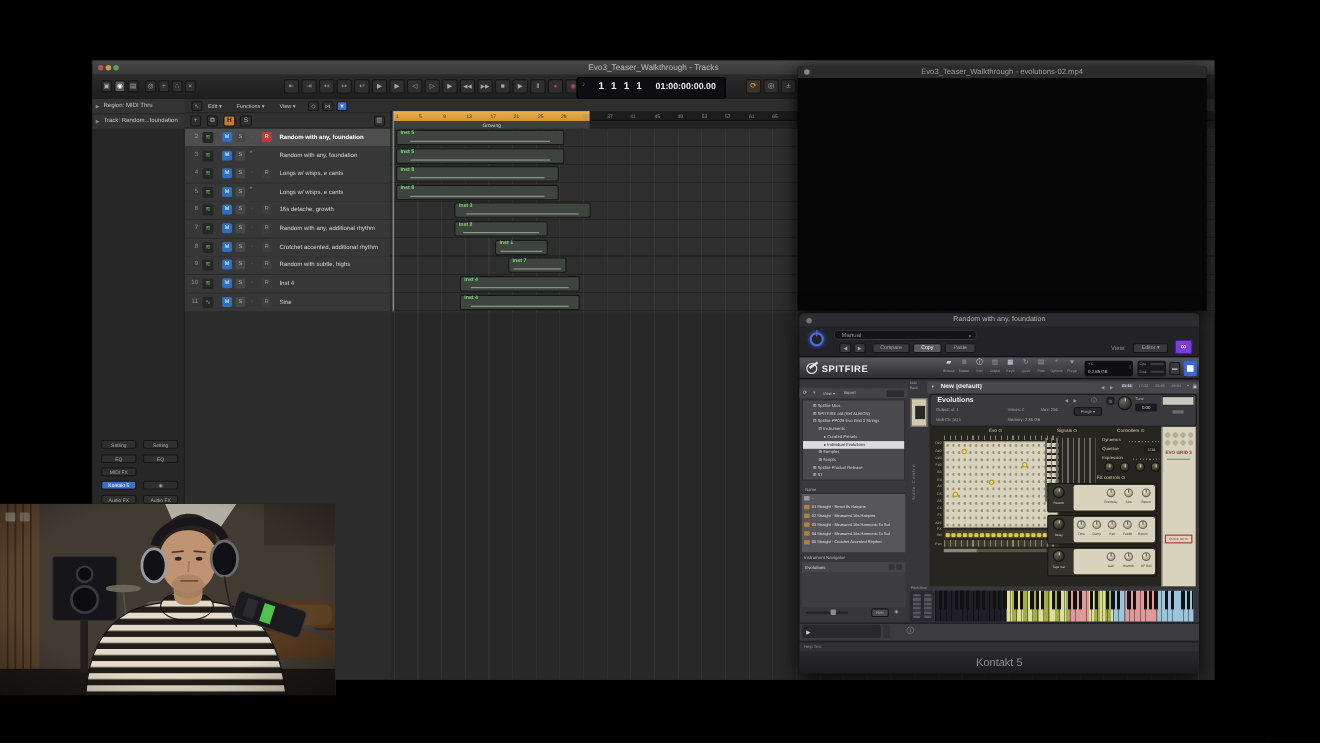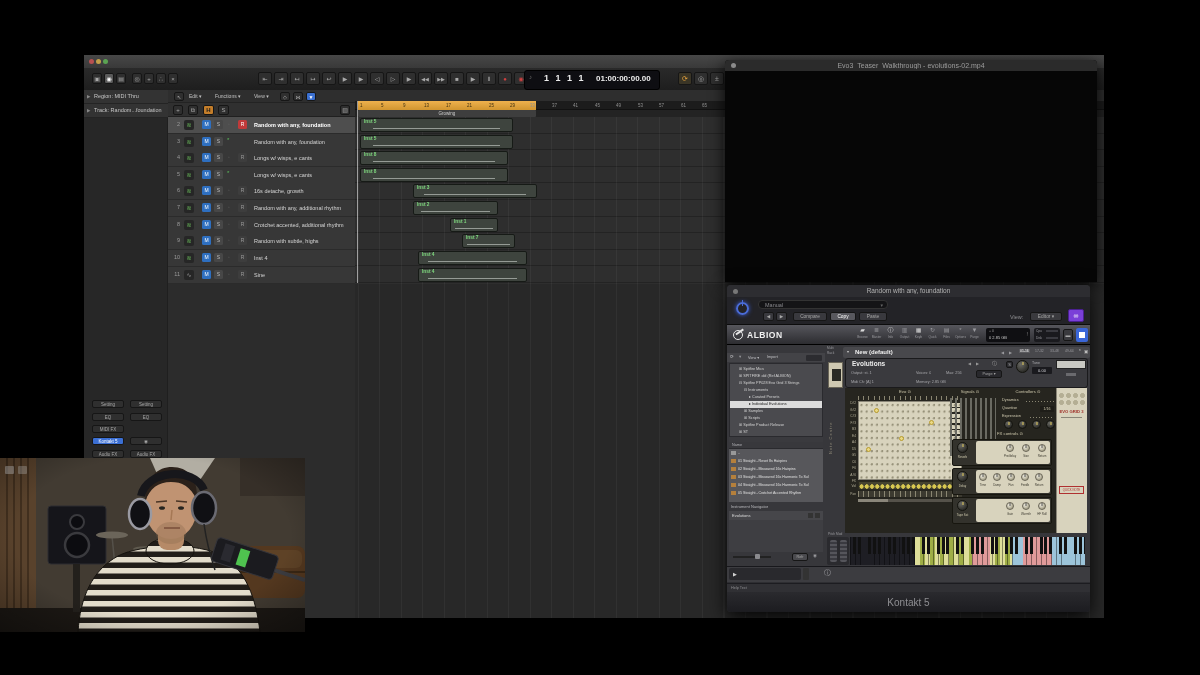--- a/index.html
+++ b/index.html
@@ -51,20 +51,21 @@
 <body>
 
 <div class="stage">
 
   <div class="a" style="left:84px;top:55px;width:1020px;height:563px;background:#2c2c2c;box-shadow:0 4px 18px rgba(0,0,0,.8);"></div>
 
   <div class="a" style="left:84px;top:55px;width:1020px;height:13px;background:linear-gradient(#474747,#393939);border-bottom:1px solid #1a1a1a;"></div>
   <div class="a dot" style="left:89px;top:59px;width:5px;height:5px;background:#b85050;"></div>
   <div class="a dot" style="left:96px;top:59px;width:5px;height:5px;background:#c2a04a;"></div>
   <div class="a dot" style="left:103px;top:59px;width:5px;height:5px;background:#5ba352;"></div>
+  <div class="a t" style="left:84px;top:57px;width:1020px;text-align:center;font-size:7.5px;color:#bdbdbd;">Evo3_Teaser_Walkthrough - Tracks</div>
 
   <div class="a" style="left:84px;top:68px;width:1020px;height:22px;background:linear-gradient(#2a2a2a,#1e1e1e);border-bottom:1px solid #000;"></div>
   <div class="a btn" style="left:92px;top:73px;width:10px;height:11px;font-size:6px;line-height:10px;">▣</div>
   <div class="a btn" style="left:104px;top:73px;width:10px;height:11px;font-size:6px;line-height:10px;background:#5a5a5a;color:#fff;">◉</div>
   <div class="a btn" style="left:116px;top:73px;width:10px;height:11px;font-size:6px;line-height:10px;">▤</div>
   <div class="a btn" style="left:132px;top:73px;width:10px;height:11px;font-size:6px;line-height:10px;">◎</div>
   <div class="a btn" style="left:144px;top:73px;width:10px;height:11px;font-size:6px;line-height:10px;">+</div>
   <div class="a btn" style="left:156px;top:73px;width:10px;height:11px;font-size:6px;line-height:10px;">∴</div>
   <div class="a btn" style="left:168px;top:73px;width:10px;height:11px;font-size:6px;line-height:10px;">×</div>
 
@@ -313,21 +314,21 @@
   <div class="a btn" style="left:793px;top:312px;width:34px;height:9px;font-size:4.8px;line-height:8px;background:#39393e;">Compare</div>
   <div class="a btn" style="left:830px;top:312px;width:26px;height:9px;font-size:4.8px;line-height:8px;background:#58585e;color:#fff;">Copy</div>
   <div class="a btn" style="left:859px;top:312px;width:28px;height:9px;font-size:4.8px;line-height:8px;background:#39393e;">Paste</div>
   <span class="a" style="left:1010px;top:314px;font-size:5.5px;color:#8f8f93;">View:</span>
   <div class="a btn" style="left:1030px;top:312px;width:32px;height:9px;font-size:4.8px;line-height:8px;background:#3a3a3e;">Editor ▾</div>
   <div class="a btn" style="left:1068px;top:309px;width:16px;height:13px;font-size:7px;line-height:12px;background:#7a3fd8;color:#fff;border-color:#4a2090;">∞</div>
 
   <div class="a" style="left:727px;top:325px;width:363px;height:20px;background:linear-gradient(#56565c,#2c2c30);border-bottom:1px solid #000;box-sizing:border-box;"></div>
   <div class="a dot" style="left:733px;top:330px;width:10px;height:10px;border:1.5px solid #e8e8e8;box-sizing:border-box;"></div>
   <div class="a" style="left:735px;top:331px;width:9px;height:1.5px;background:#e8e8e8;transform:rotate(-35deg);"></div>
-  <span class="a" style="left:747px;top:330px;font-size:8.5px;font-weight:bold;letter-spacing:.5px;color:#f0f0f0;">ALBION</span>
+  <span class="a" style="left:747px;top:330px;font-size:8.5px;font-weight:bold;letter-spacing:.5px;color:#f0f0f0;">SPITFIRE</span>
   <div class="toolbtn" style="left:856px;top:326px;">
       <span class="ic">▰</span>
       <span class="lb">Browse</span>
     </div>
   <div class="toolbtn" style="left:870px;top:326px;">
       <span class="ic" style="color:#9a9a9e;">≣</span>
       <span class="lb">Master</span>
     </div>
   <div class="toolbtn" style="left:884px;top:326px;">
       <span class="ic">ⓘ</span>

